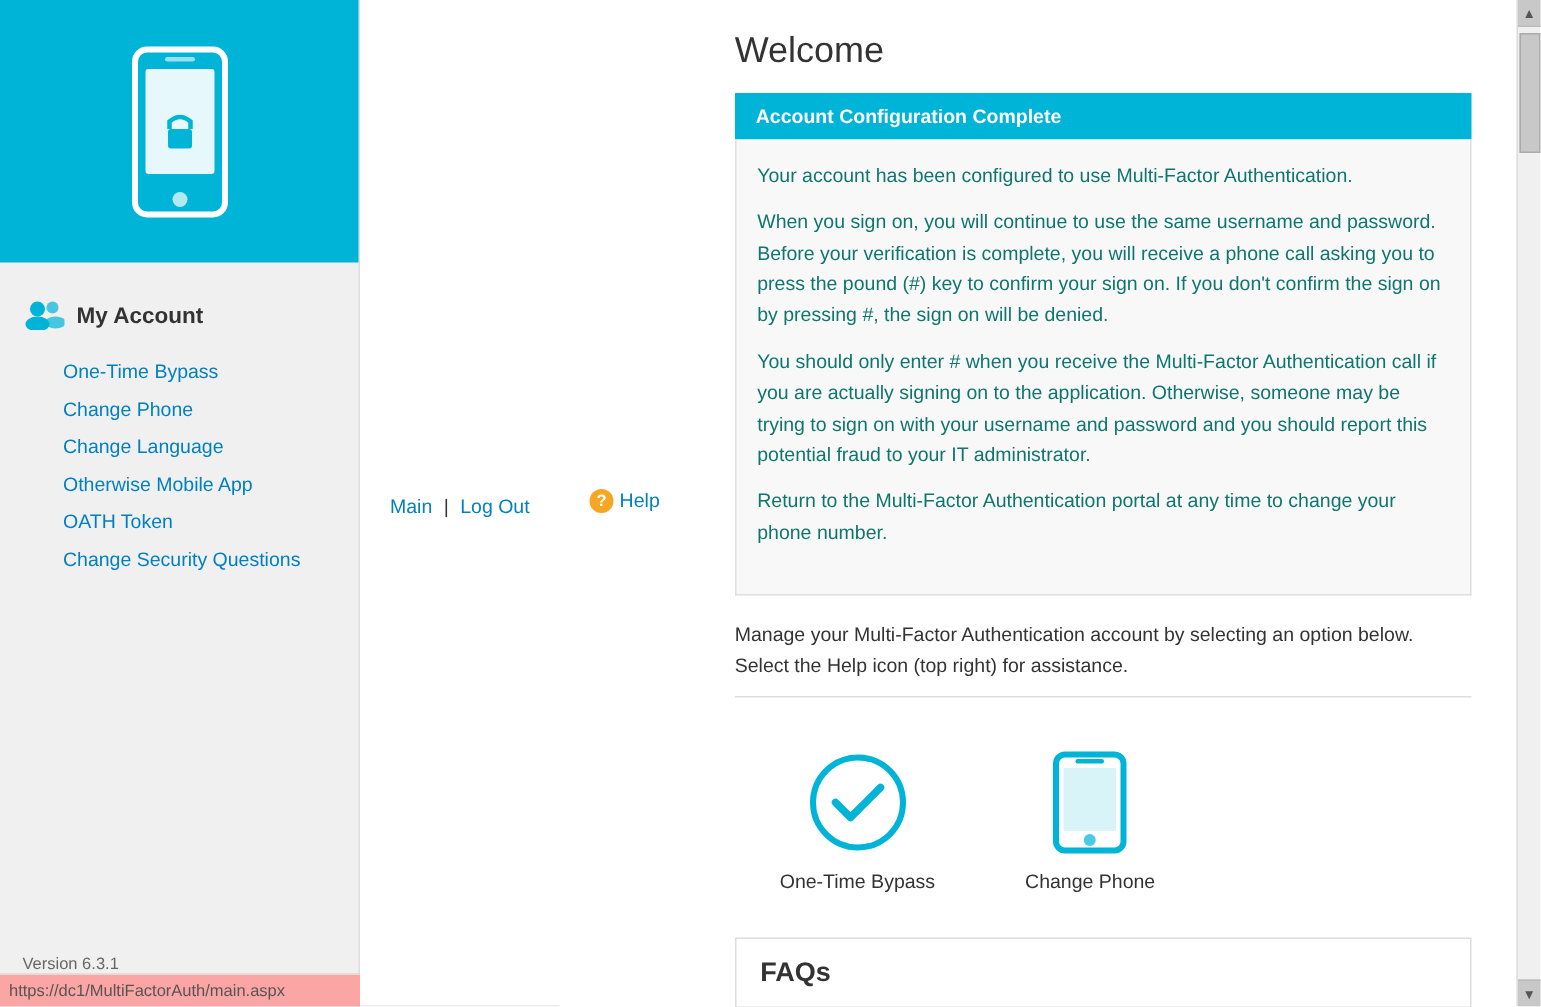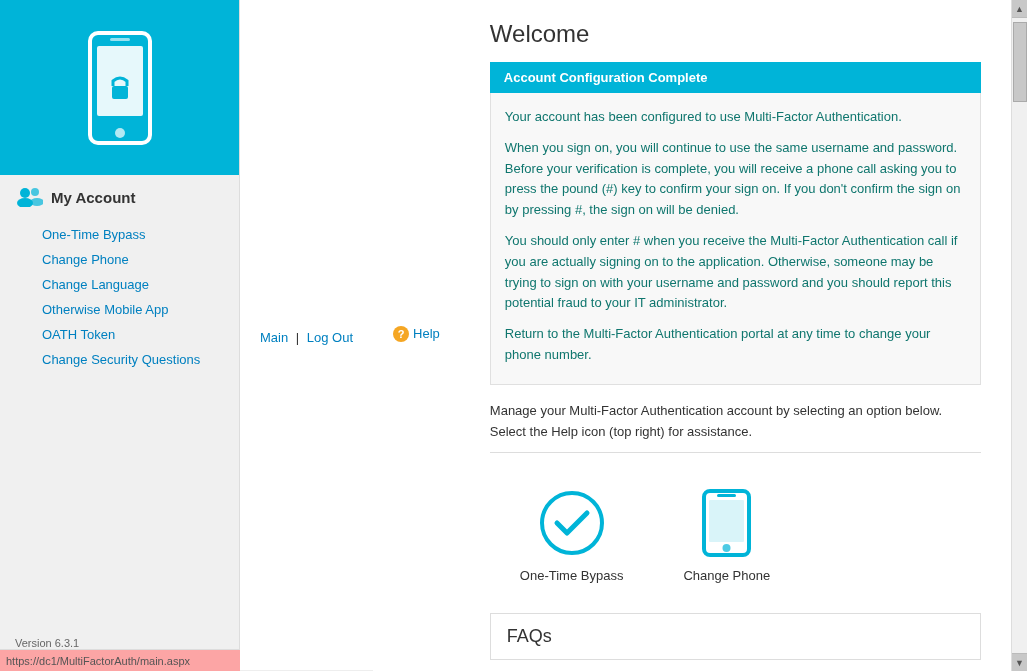--- a/index.html
+++ b/index.html
@@ -26,21 +26,21 @@
       display: flex;
       align-items: center;
       justify-content: center;
     }
     .phone-svg {
       width: 90px;
       height: 120px;
     }
 
     .sidebar-nav {
-      padding: 2px 0;
+      padding: 15px 0;
       flex: 1;
     }
     .sidebar-account {
       display: flex;
       align-items: center;
       padding: 8px 15px 12px 15px;
     }
     .sidebar-account-icon {
       margin-right: 8px;
     }
@@ -138,21 +138,21 @@
       background: #f8f8f8;
       border: 1px solid #e0e0e0;
       border-top: none;
       padding: 14px;
       margin-bottom: 16px;
       line-height: 1.6;
       font-size: 13px;
       color: #0f766e;
     }
     .info-box p { margin-bottom: 10px; }
-    .info-box p:last-child { margin-bottom: 4px; }
+    .info-box p:last-child { margin-bottom: 16px; }
 
     .manage-text {
       font-size: 13px;
       color: #333;
       line-height: 1.6;
     }
 
     .divider {
       border: none;
       border-top: 1px solid #ddd;
@@ -188,21 +188,21 @@
       height: 70px;
     }
 
     .faqs-section {
       border: 1px solid #ddd;
       padding: 12px 16px;
       margin-top: 5px;
     }
     .faqs-title {
       font-size: 18px;
-      font-weight: 400;
+      font-weight: 700;
       color: #333;
     }
 
     
     .scrollbar-track {
       width: 16px;
       background: #f0f0f0;
       border-left: 1px solid #ddd;
       display: flex;
       flex-direction: column;

